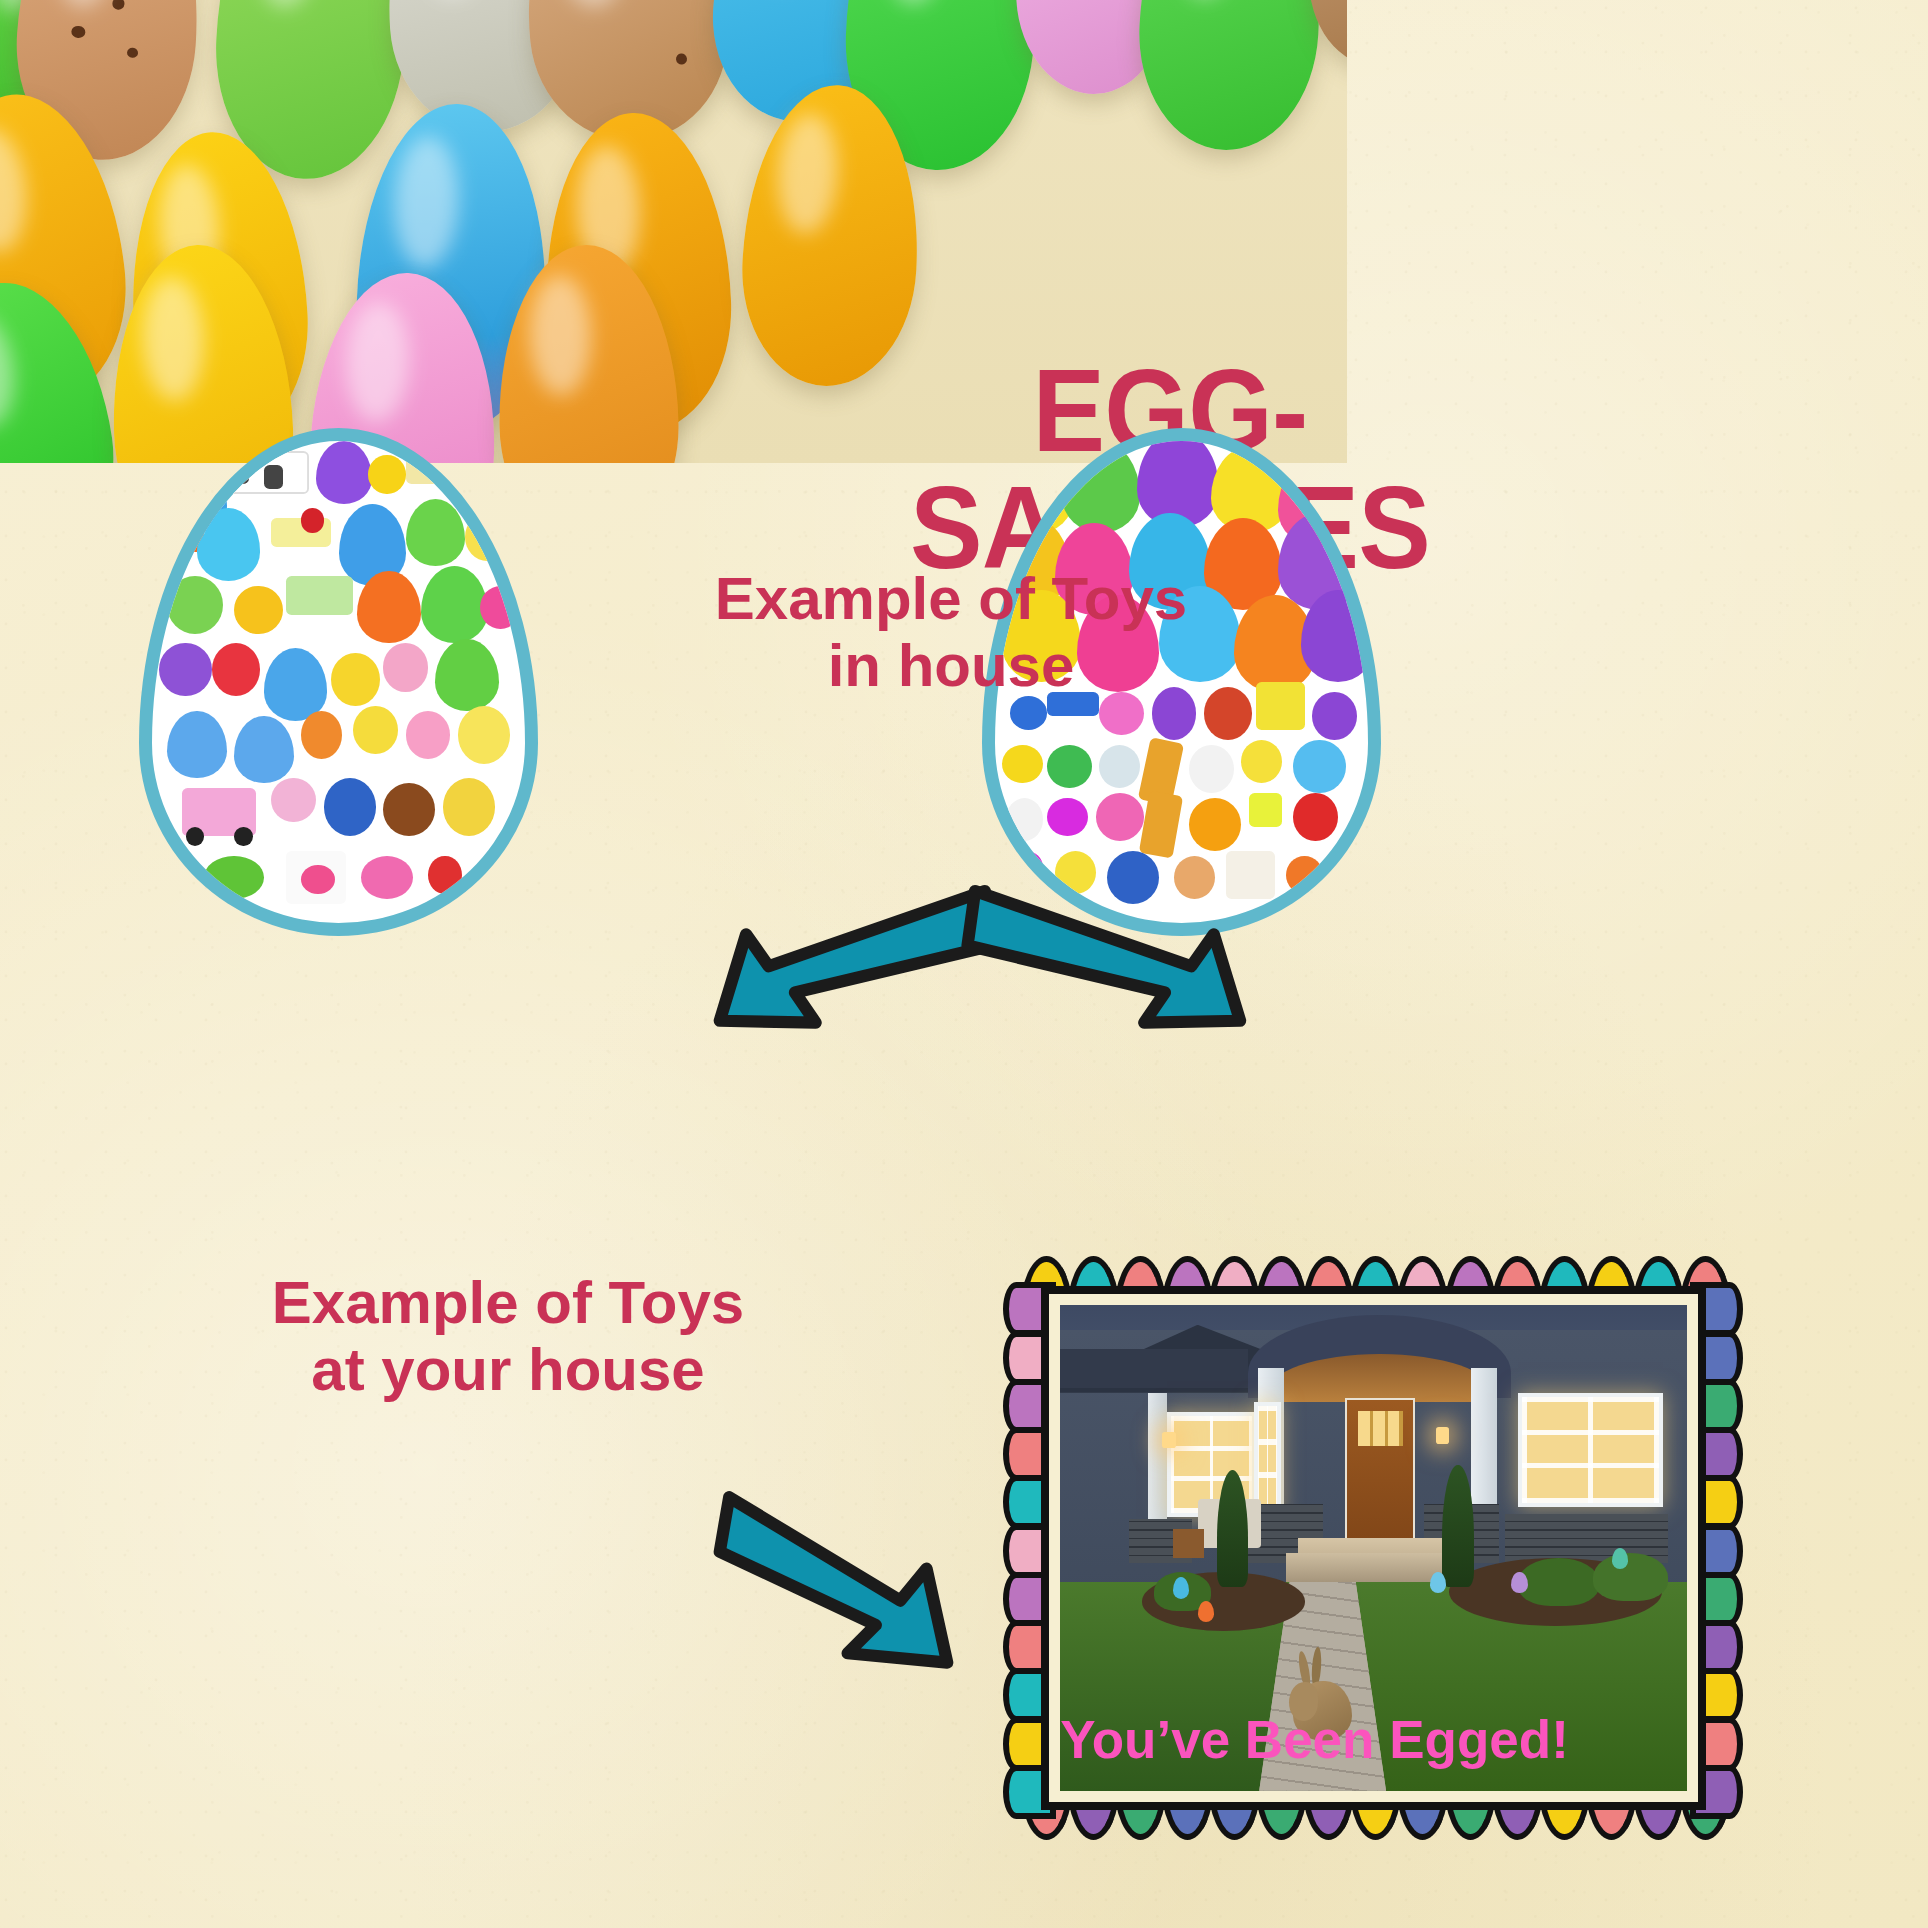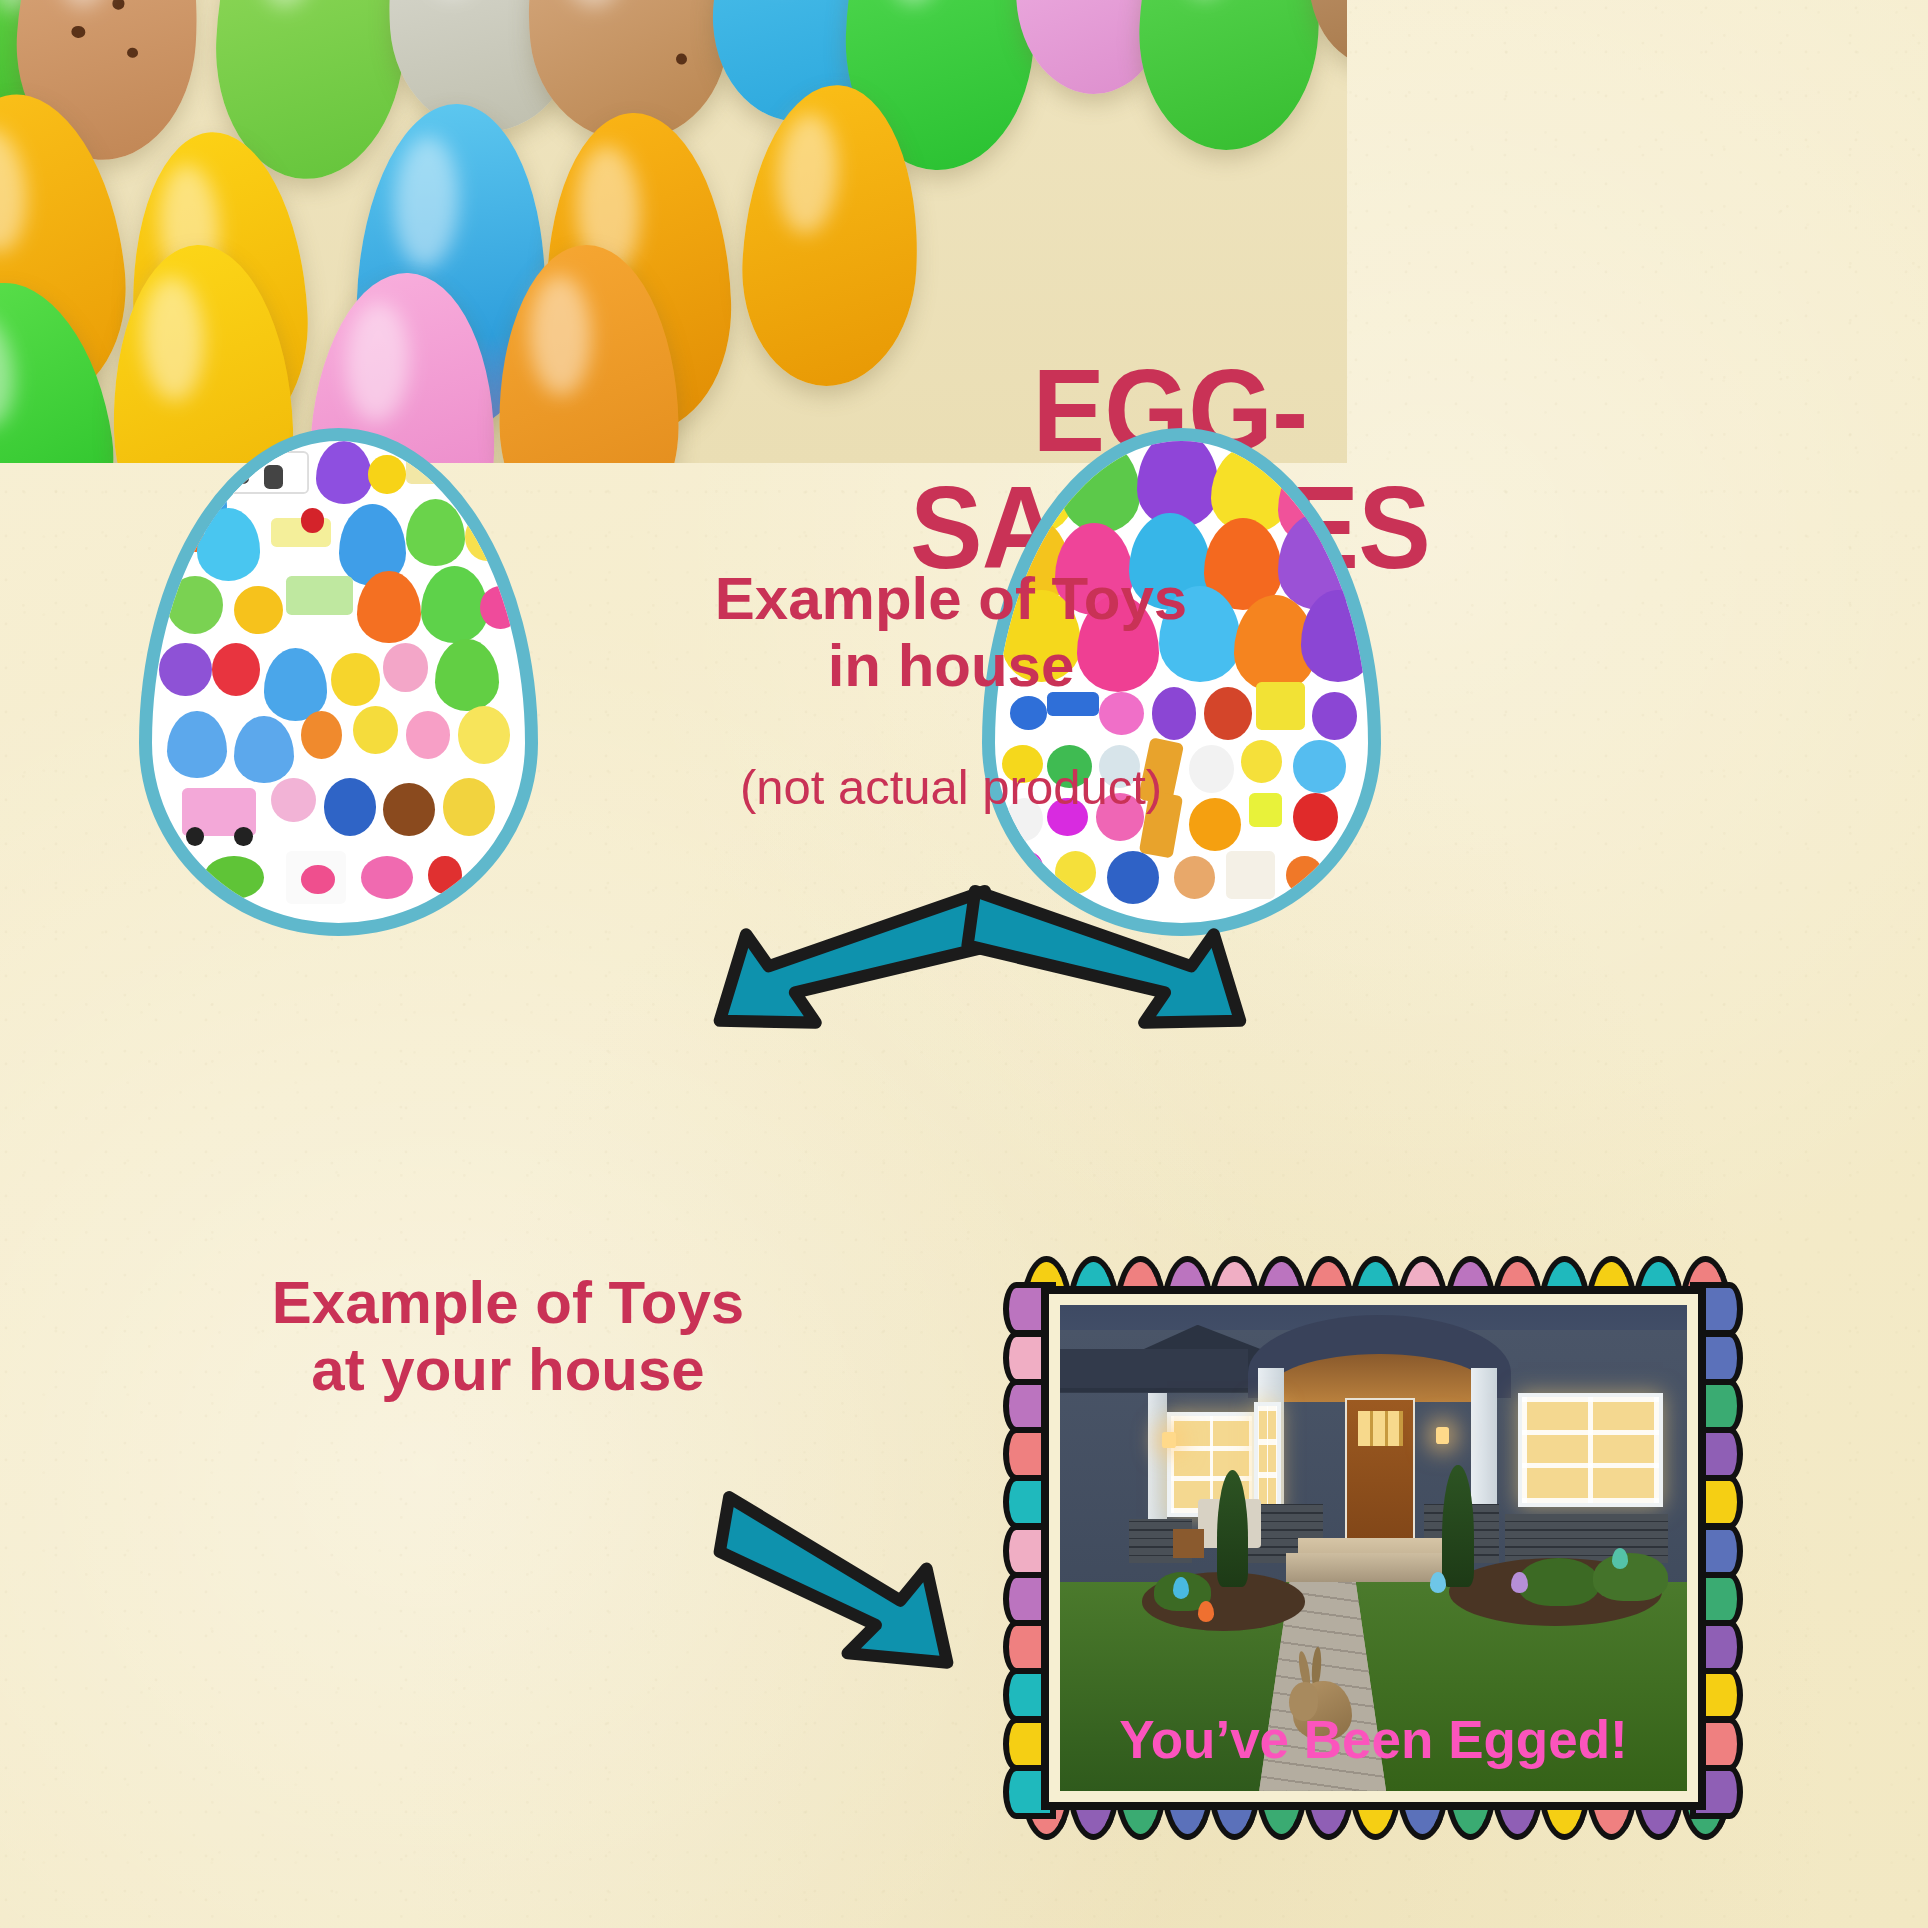--- a/index.html
+++ b/index.html
@@ -60,21 +60,21 @@
   .arrow-wrap svg{display:block;overflow:visible;}
 
   
   #house-card{position:absolute;left:1001px;top:1254px;width:744px;height:588px;}
   #scallop-layer{position:absolute;inset:0;}
   .sc{position:absolute;border:6.6px solid #111;box-sizing:border-box;}
   #frame-inner{position:absolute;left:40px;top:32px;width:665px;height:524px;
     border:8.5px solid #111;box-sizing:border-box;background:#f6efd2;}
   #photo{position:absolute;left:11.3px;top:11.3px;right:11.3px;bottom:11.3px;overflow:hidden;
     background:#2c3444;}
-  #egged-text{position:absolute;left:0;right:0;bottom:24.5px;text-align:center;
+  #egged-text{position:absolute;left:0;right:0;bottom:24.5px;text-align:left;
     font-size:53px;font-weight:700;color:#fb54bd;line-height:1;
     font-family:"Liberation Sans",sans-serif;}
 
   
   .hp{position:absolute;}
   #sky{position:absolute;left:0;top:0;right:0;height:34%;
       background:linear-gradient(180deg,#3e4a63 0%,#51607c 100%);}
   #house-body{position:absolute;left:0;top:5%;right:0;height:60%;
       background:linear-gradient(180deg,#4a5568 0%,#3f4a5c 100%);}
   #roof{position:absolute;left:-2%;top:4%;width:52%;height:14%;
@@ -262,21 +262,20 @@
       <i class="toy" style="left:48%;top:86%;width:11%;height:9%;background:#e8a86a;"></i>
       <i class="toy r" style="left:62%;top:85%;width:13%;height:10%;background:#f4f0e6;"></i>
       <i class="toy" style="left:78%;top:86%;width:10%;height:8%;background:#f07828;"></i>
     </div>
   </div>
 
   <div class="head2" id="toys-label">
     <span>Example of Toys</span><br>
     <span>in house</span>
   </div>
-  <div id="disclaimer">(not actual product)</div>
 
   <div class="head2" id="bunny-label">
     <span>Example of Toys</span><br>
     <span>at your house</span>
   </div>
 
   <div class="arrow-wrap" style="left:716px;top:876px;width:282px;height:188px;">
     <svg width="282" height="188" viewBox="0 0 300 200">
       <polygon points="290,12 298,70 88,120 110,152 8,150 36,58 60,92" fill="#0e92ad" stroke="#1b1b1b" stroke-width="13" stroke-linejoin="round" transform="translate(-4,4)"></polygon>
     </svg>

